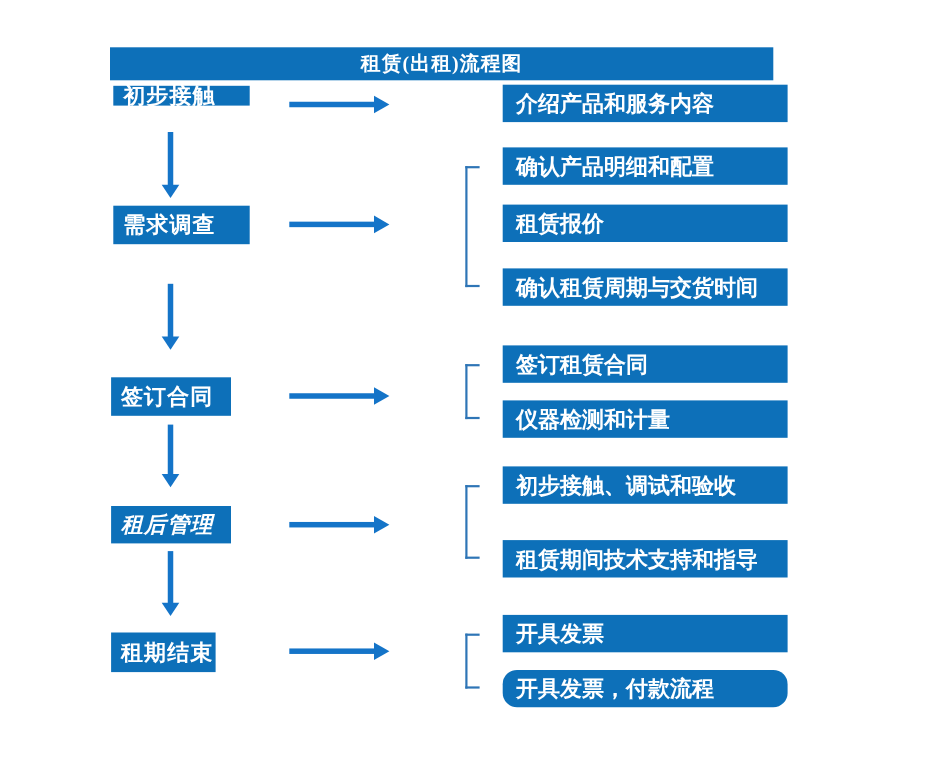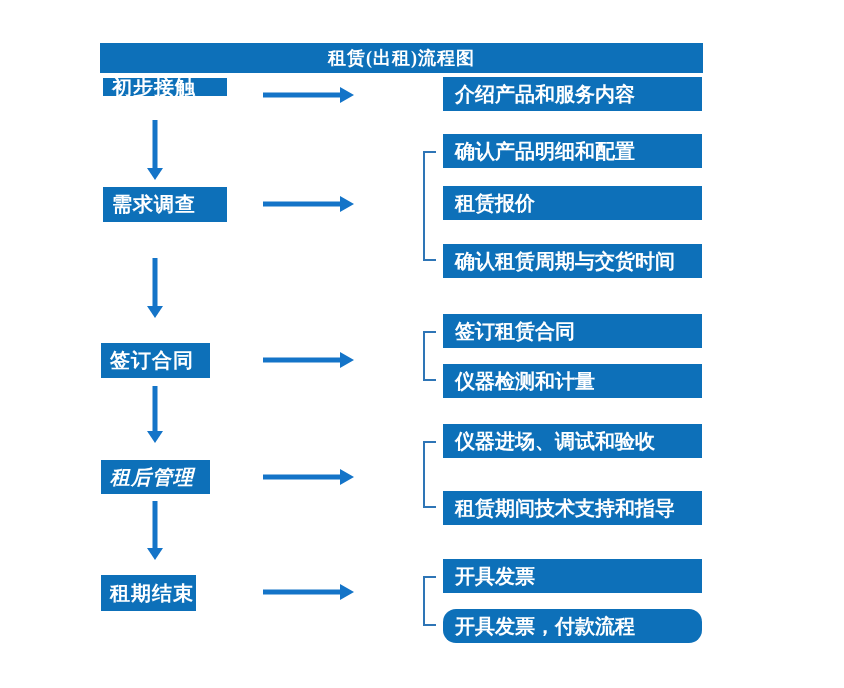--- a/index.html
+++ b/index.html
@@ -26,21 +26,21 @@
   }
 
   .stage-box {
     position: absolute; background: var(--box); color: var(--text);
     display: flex; align-items: center;
     padding-left: 9px; font-size: 20px; font-weight: bold;
     letter-spacing: 1px; white-space: nowrap;
   }
 
   .detail-box {
-    position: absolute; left: 443px; width: 259px; height: 34px;
+    position: absolute; left: 457px; width: 259px; height: 34px;
     background: var(--box); color: var(--text);
     display: flex; align-items: center;
     padding-left: 12px; font-size: 20px; font-weight: bold;
     white-space: nowrap;
   }
 
   .h-arrow { position: absolute; left: 263px; width: 91px; height: 18px; }
   .h-arrow .shaft {
     position: absolute; left: 0; right: 13px; top: 50%;
     transform: translateY(-50%); height: 5px; background: var(--arrow);
@@ -128,18 +128,18 @@
   <div class="bracket" style="top:331px; height:50px;"></div>
   <div class="bracket" style="top:441px; height:67px;"></div>
   <div class="bracket" style="top:576px; height:50px;"></div>
 
   <div class="detail-box" style="top:77px;">介绍产品和服务内容</div>
   <div class="detail-box" style="top:134px;">确认产品明细和配置</div>
   <div class="detail-box" style="top:186px;">租赁报价</div>
   <div class="detail-box" style="top:244px;">确认租赁周期与交货时间</div>
   <div class="detail-box" style="top:314px;">签订租赁合同</div>
   <div class="detail-box" style="top:364px;">仪器检测和计量</div>
-  <div class="detail-box" style="top:424px;">仪器进场、调试和验收</div>
+  <div class="detail-box" style="top:424px;">初步接触、调试和验收</div>
   <div class="detail-box" style="top:491px;">租赁期间技术支持和指导</div>
   <div class="detail-box" style="top:559px;">开具发票</div>
   <div class="detail-box" style="top:609px;border-radius:13px;">开具发票，付款流程</div>
 
 </div>
 
 </body></html>

